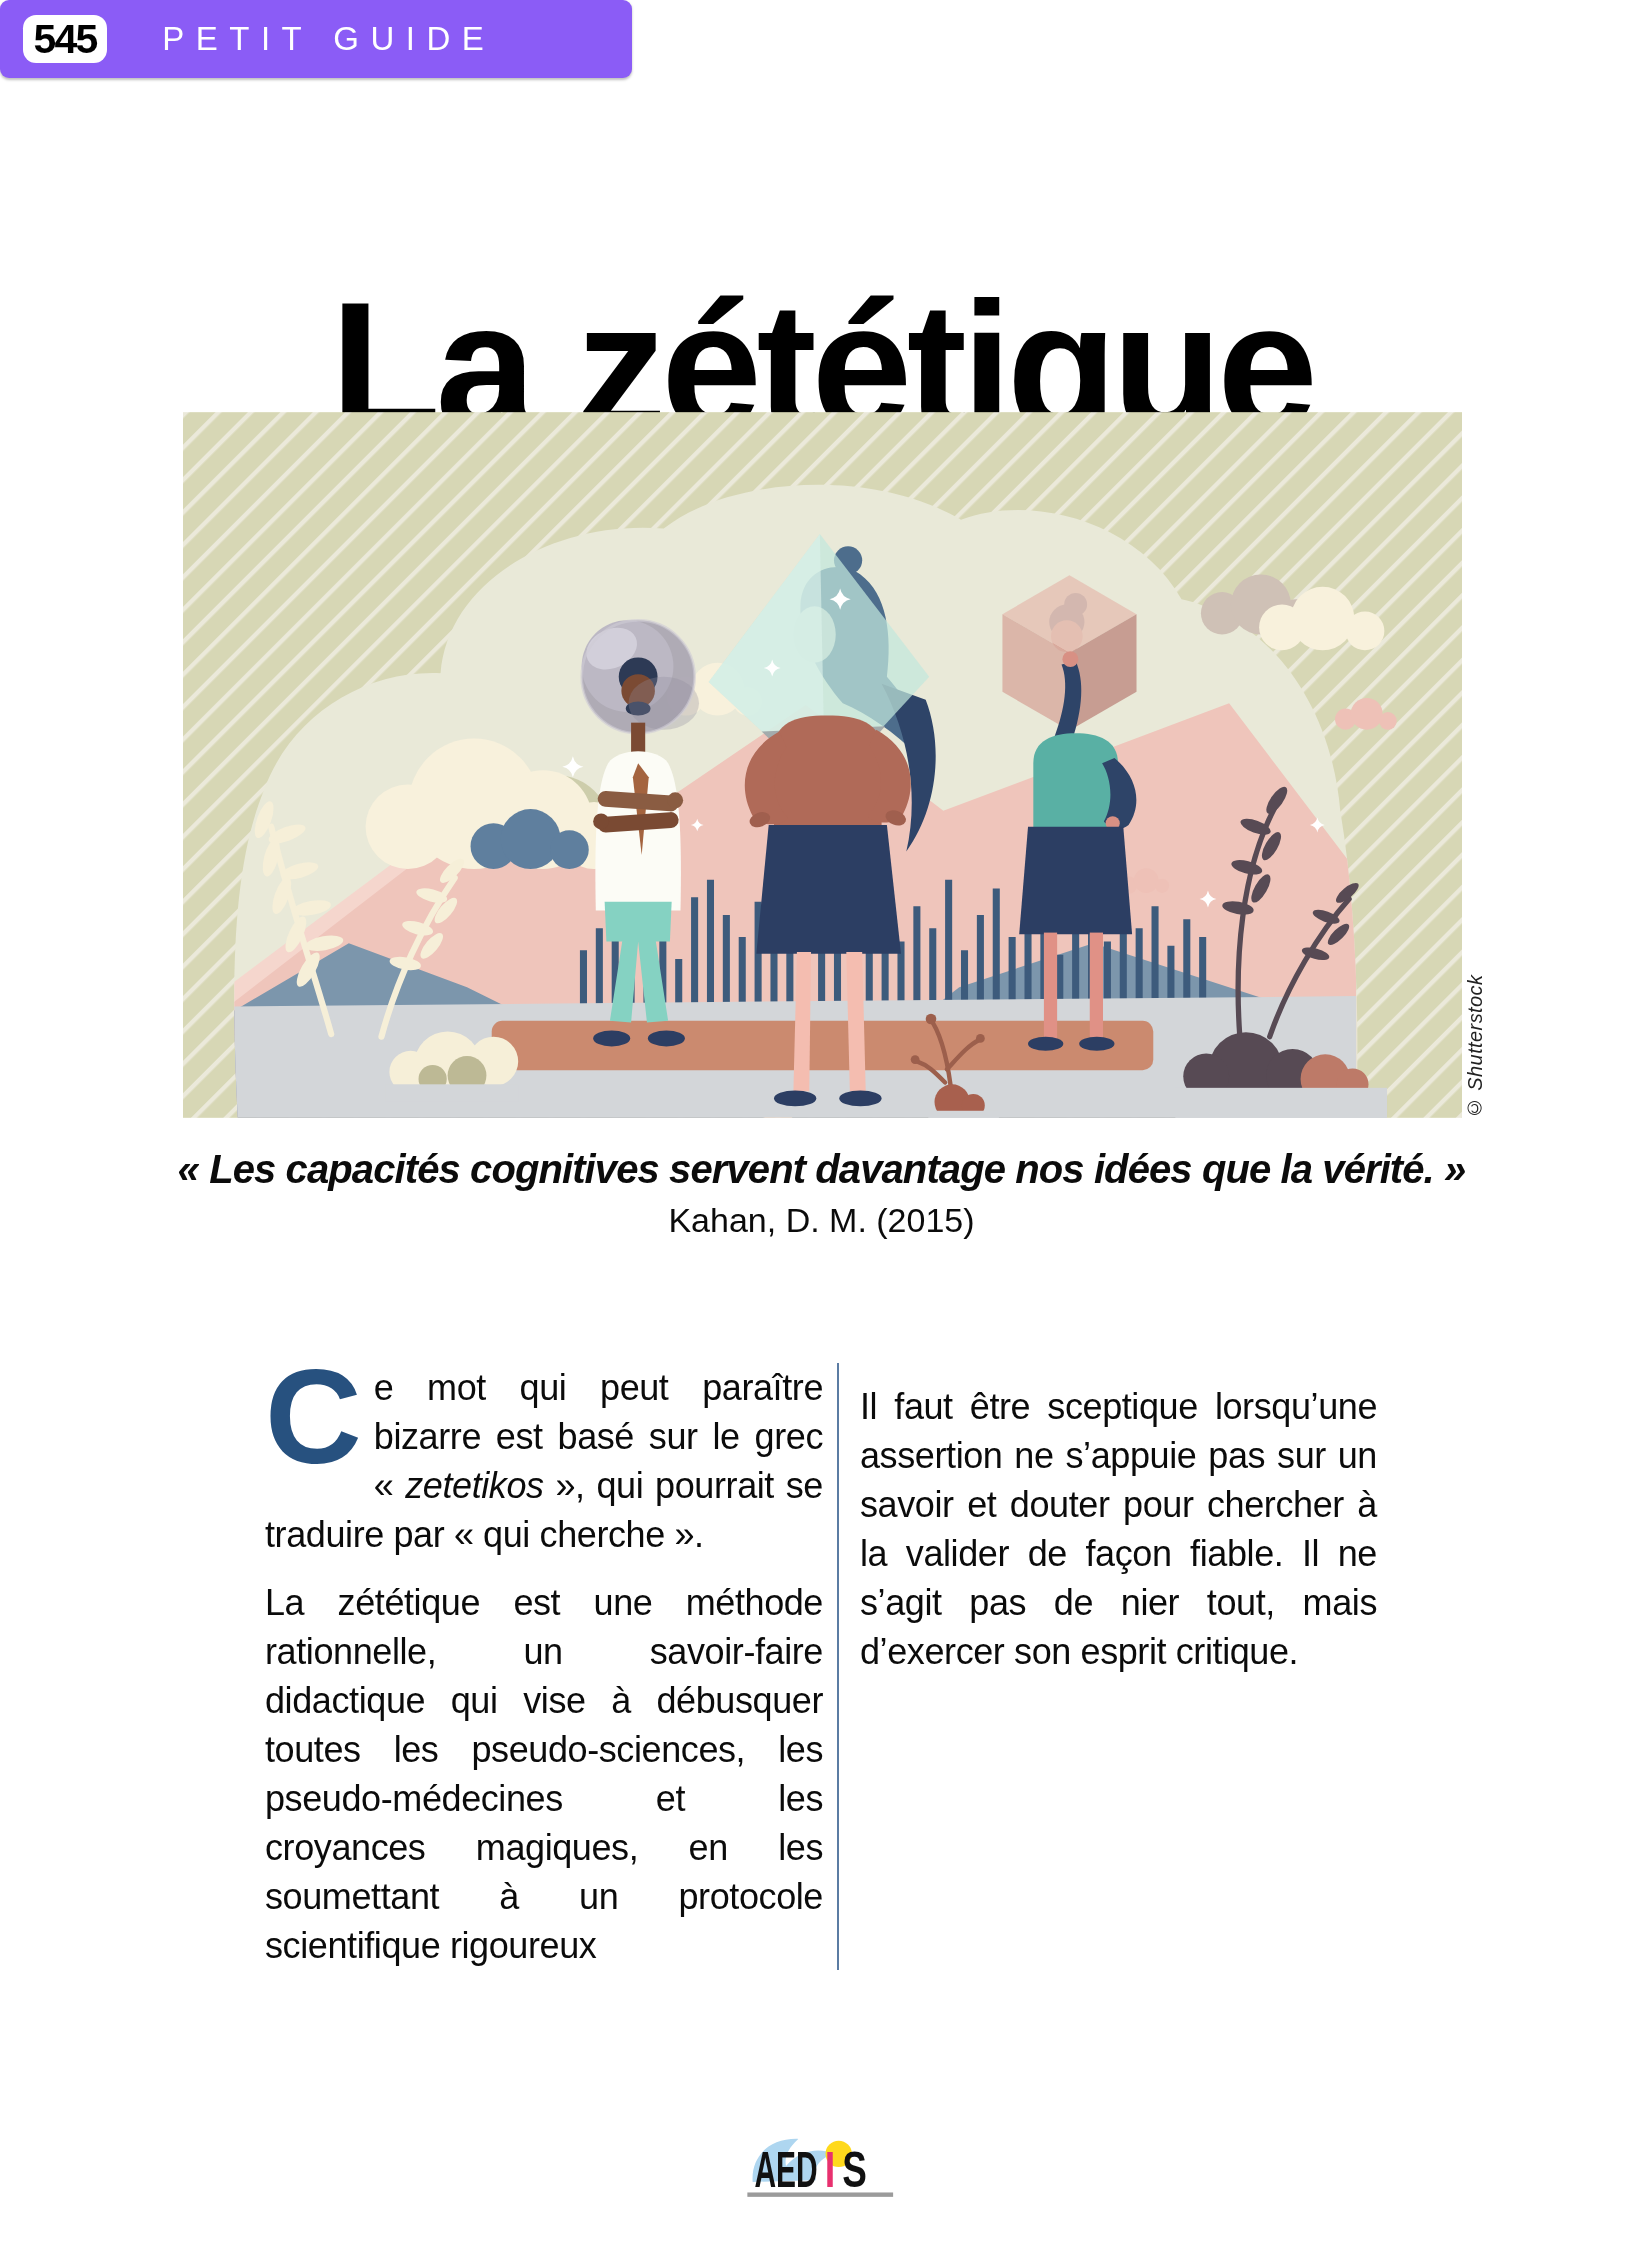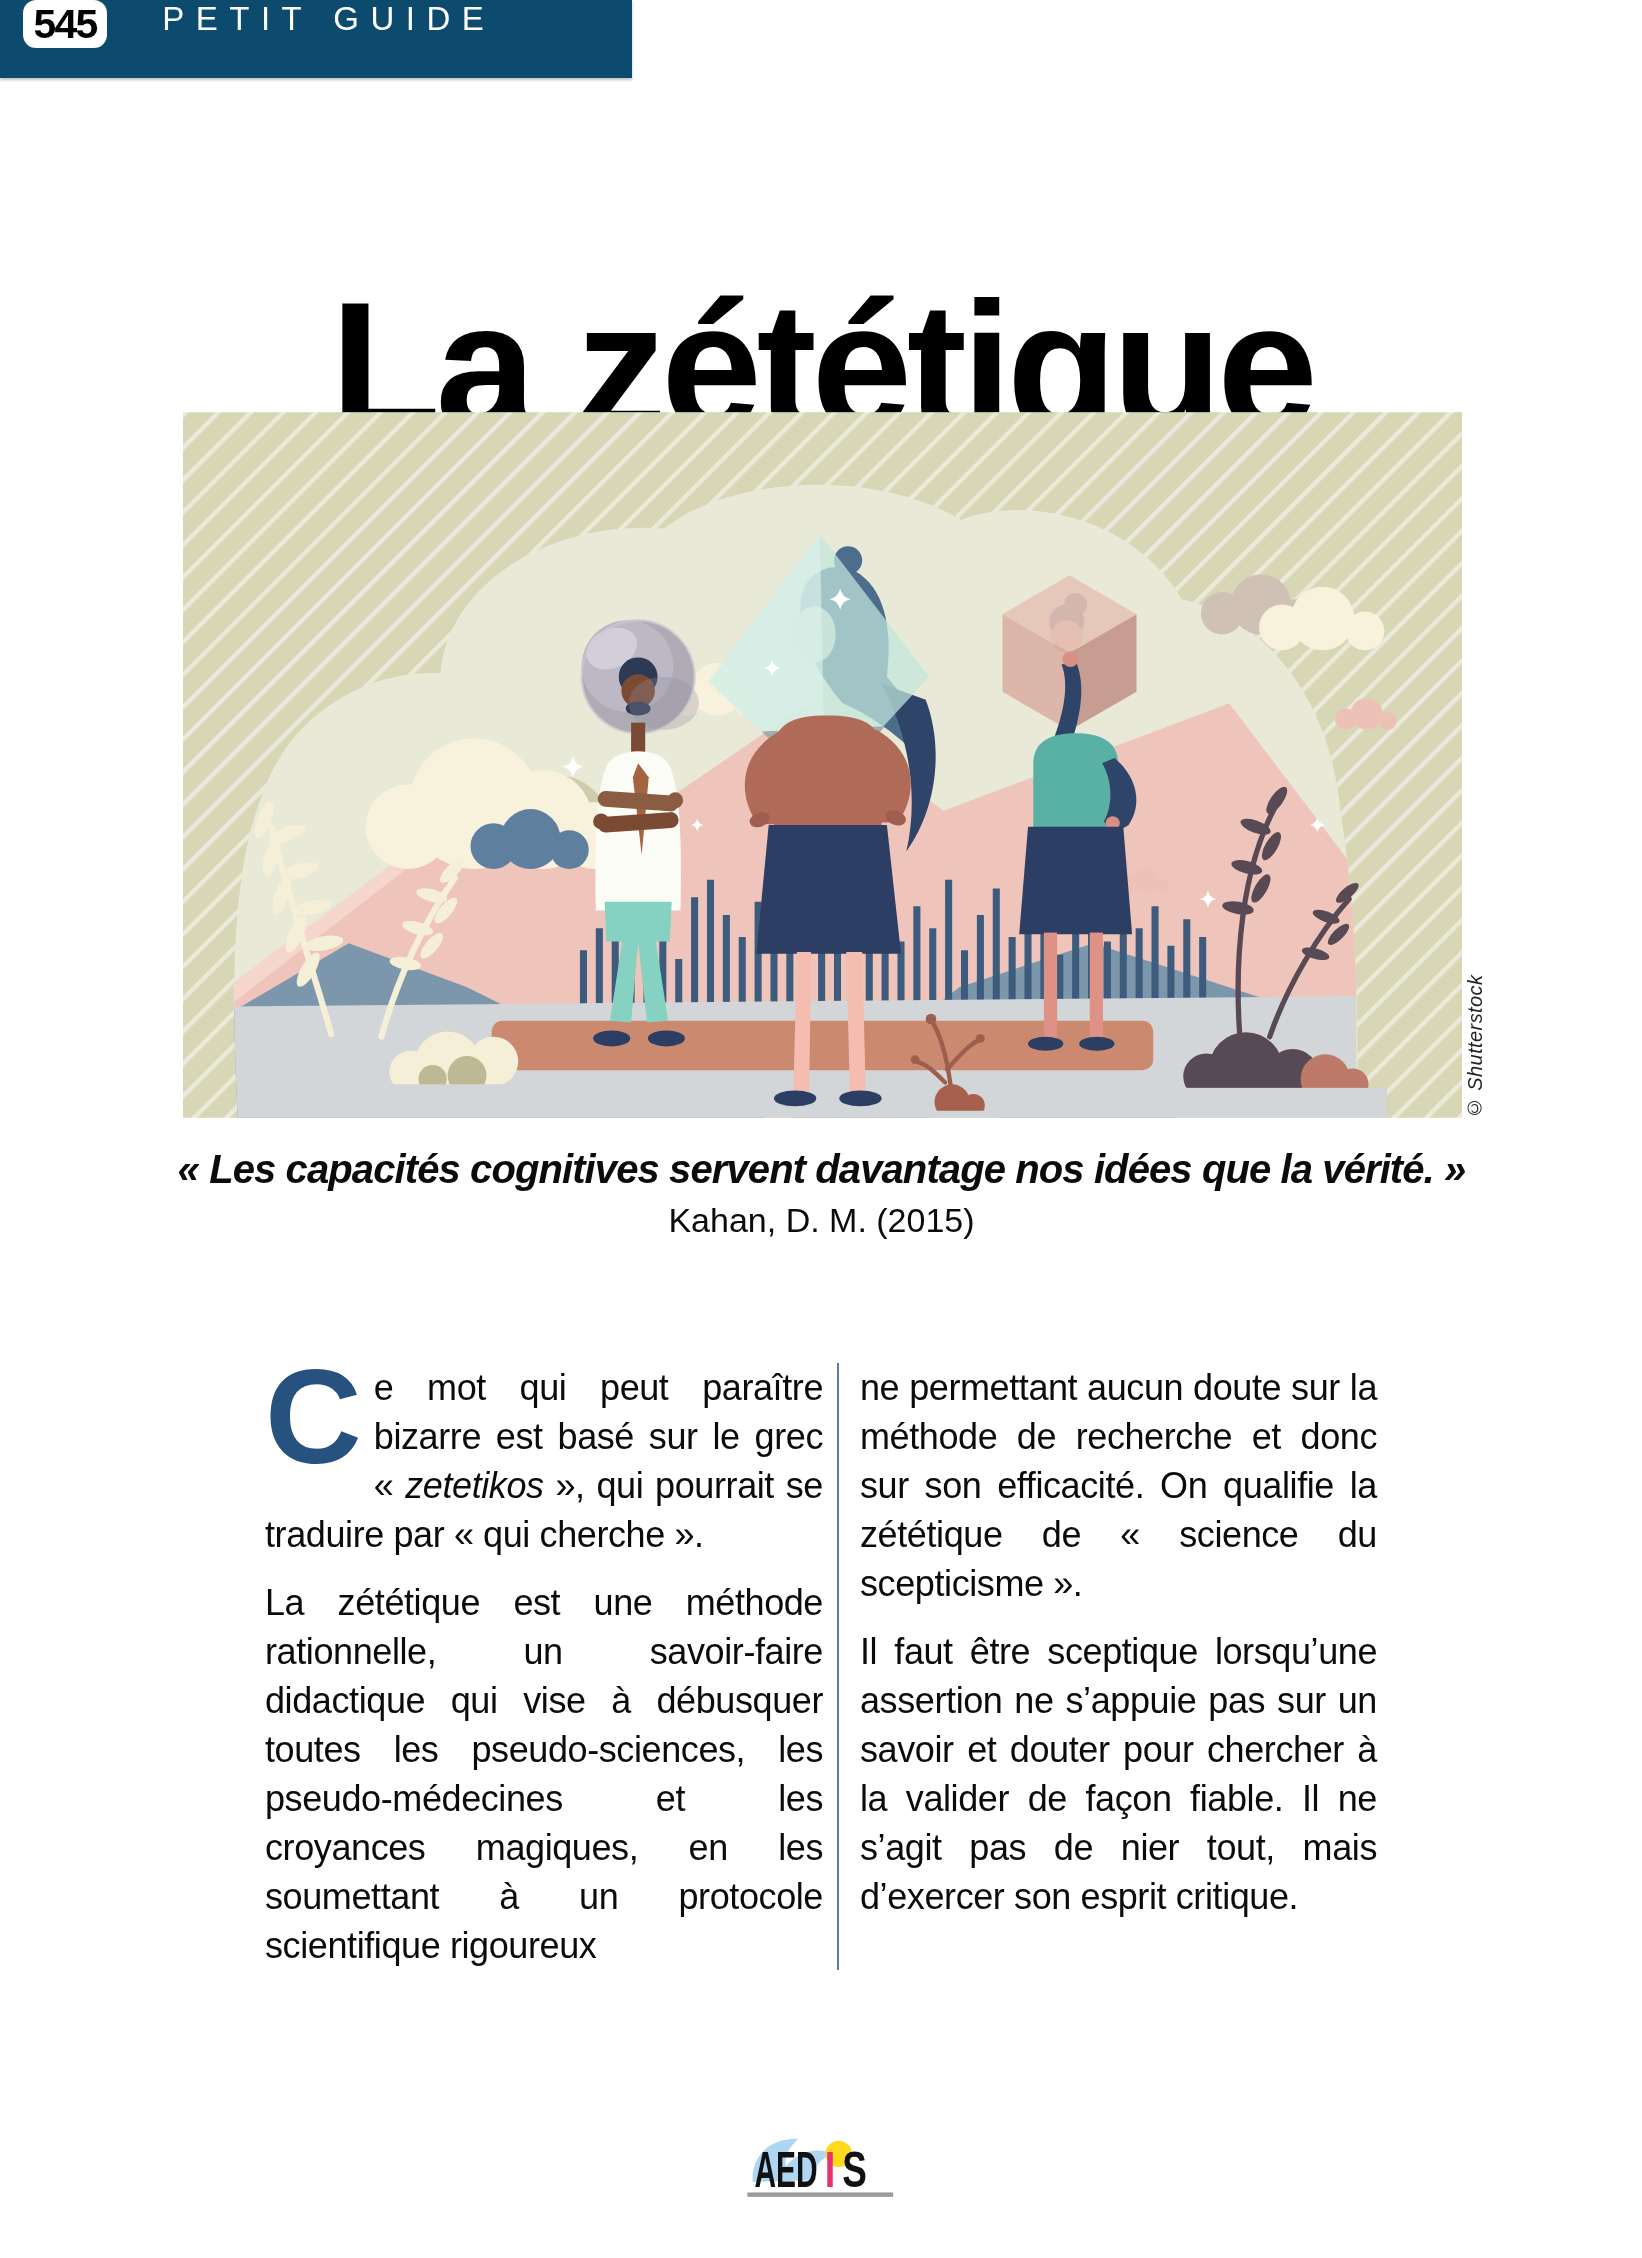--- a/index.html
+++ b/index.html
@@ -1,21 +1,21 @@
 <!DOCTYPE html>
 <html style="font-size:14px"><head>
 <meta charset="utf-8">
 <style>
   html,body{margin:0;padding:0;background:#ffffff;}
   .page{position:relative;width:1643px;height:2258px;background:#ffffff;overflow:hidden;
         font-family:"Liberation Sans", sans-serif;color:#0b0b0b;}
 
   
-  .header-bar{position:absolute;top:0;left:0;width:632px;height:78px;background:#0c4a6e;
-              display:flex;align-items:flex-start;box-shadow:0 1.8px 2.6px rgba(0,0,0,.25);}
+  .header-bar{position:absolute;top:0;left:0;width:632px;height:78px;background:#8b5cf6;
+              display:flex;align-items:center;box-shadow:0 1.8px 2.6px rgba(0,0,0,.25);border-radius:9px;}
   .issue-badge{margin-left:23px;background:#ffffff;color:#000;font-weight:bold;font-size:41px;
                line-height:46px;padding:0.9px 10.6px;border-radius:13.2px;letter-spacing:-1.8px;}
   .series-title{color:#ffffff;font-weight:normal;font-size:33px;letter-spacing:11.5px;margin-left:55px;white-space:nowrap;}
 
   
   .page-title{position:absolute;top:155px;left:0;width:100%;text-align:center;
               font-size:181px;line-height:1;font-weight:bold;letter-spacing:-5.3px;color:#000;}
 
   
   .illustration{position:absolute;left:183px;top:412px;width:1279px;height:706px;}
@@ -267,21 +267,20 @@
     <div class="quote-text">« Les capacités cognitives servent davantage nos idées que la vérité. »</div>
     <div class="quote-attribution">Kahan, D. M. (2015)</div>
   </div>
 
   <div class="columns">
     <div class="col col-left">
       <p><span class="dropcap">C</span><span>e mot qui peut paraître bizarre est basé sur le grec « </span><span class="ital">zetetikos</span><span> », qui pourrait se traduire par « qui cherche ».</span></p>
       <p class="para-gap">La zététique est une méthode rationnelle, un savoir-faire didactique qui vise à débusquer toutes les pseudo-sciences, les pseudo-médecines et les croyances magiques, en les soumettant à un protocole scientifique rigoureux</p>
     </div>
     <div class="col col-right">
-      <p>ne permettant aucun doute sur la méthode de recherche et donc sur son efficacité. On qualifie la zététique de « science du scepticisme ».</p>
       <p class="para-gap">Il faut être sceptique lorsqu’une assertion ne s’appuie pas sur un savoir et douter pour chercher à la valider de façon fiable. Il ne s’agit pas de nier tout, mais d’exercer son esprit critique.</p>
     </div>
   </div>
 
   <div class="publisher-logo">
     <svg viewBox="0 0 170 82" width="150" height="72">
       <path d="M6,58 C4,28 26,8 58,9 C46,20 42,30 44,40 C58,22 84,18 96,26 C80,34 74,44 78,56 Z" fill="#aed6f0"></path>
       <circle cx="104" cy="26" r="15" fill="#ffd91c"></circle>
       <text x="8" y="64" font-size="56" font-weight="bold" fill="#111" textLength="72" lengthAdjust="spacingAndGlyphs">AED</text>
       <text x="88" y="64" font-size="56" font-weight="bold" fill="#e8316f" textLength="12" lengthAdjust="spacingAndGlyphs">I</text>

